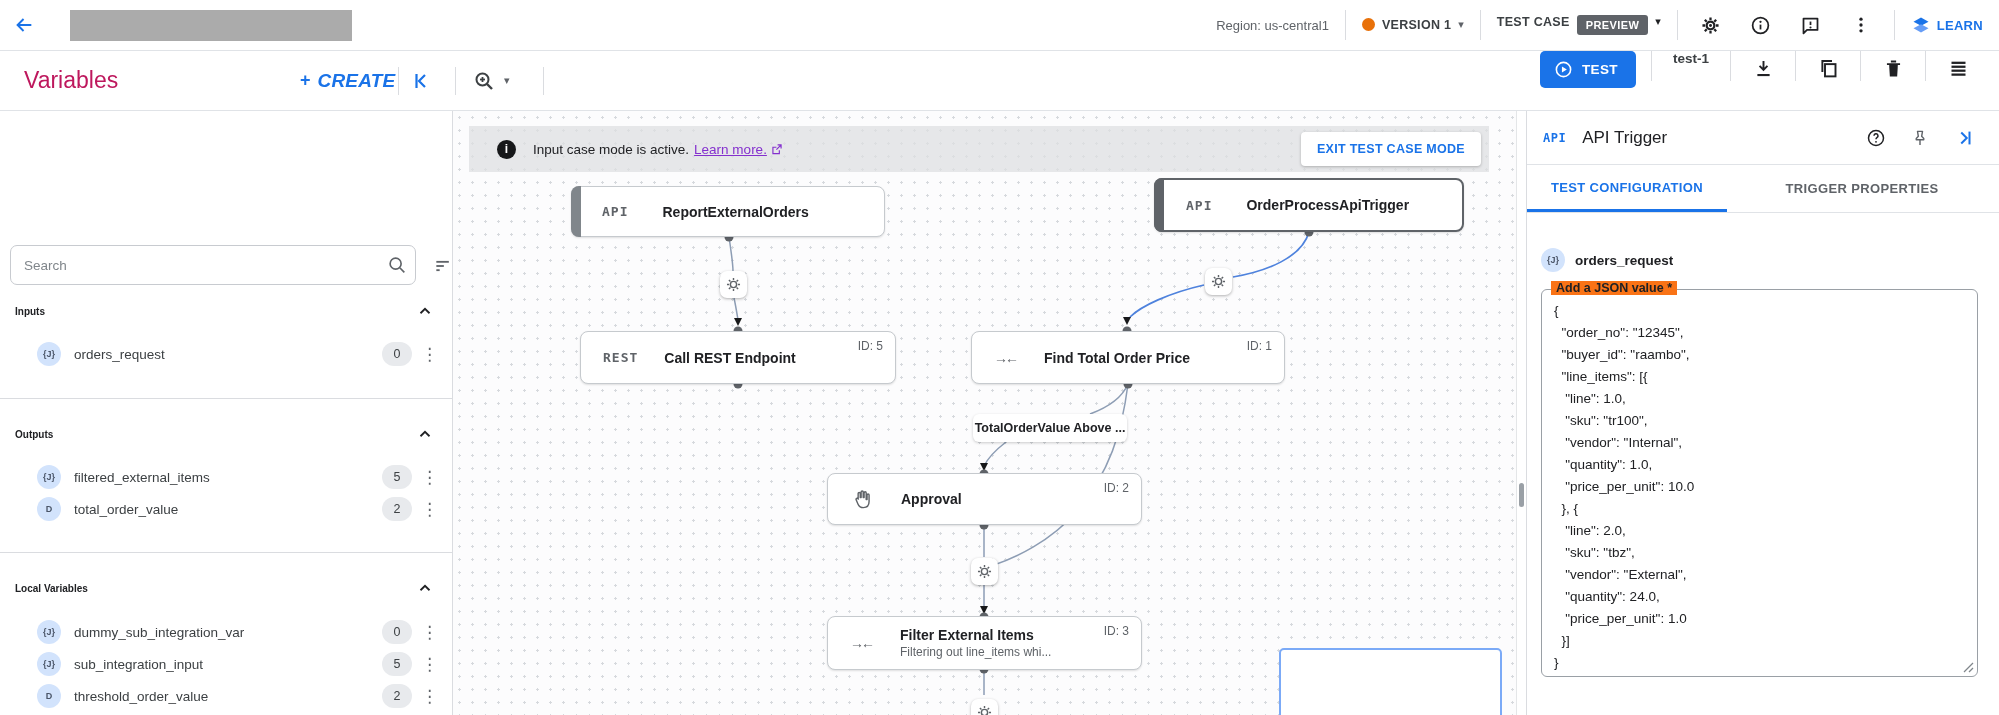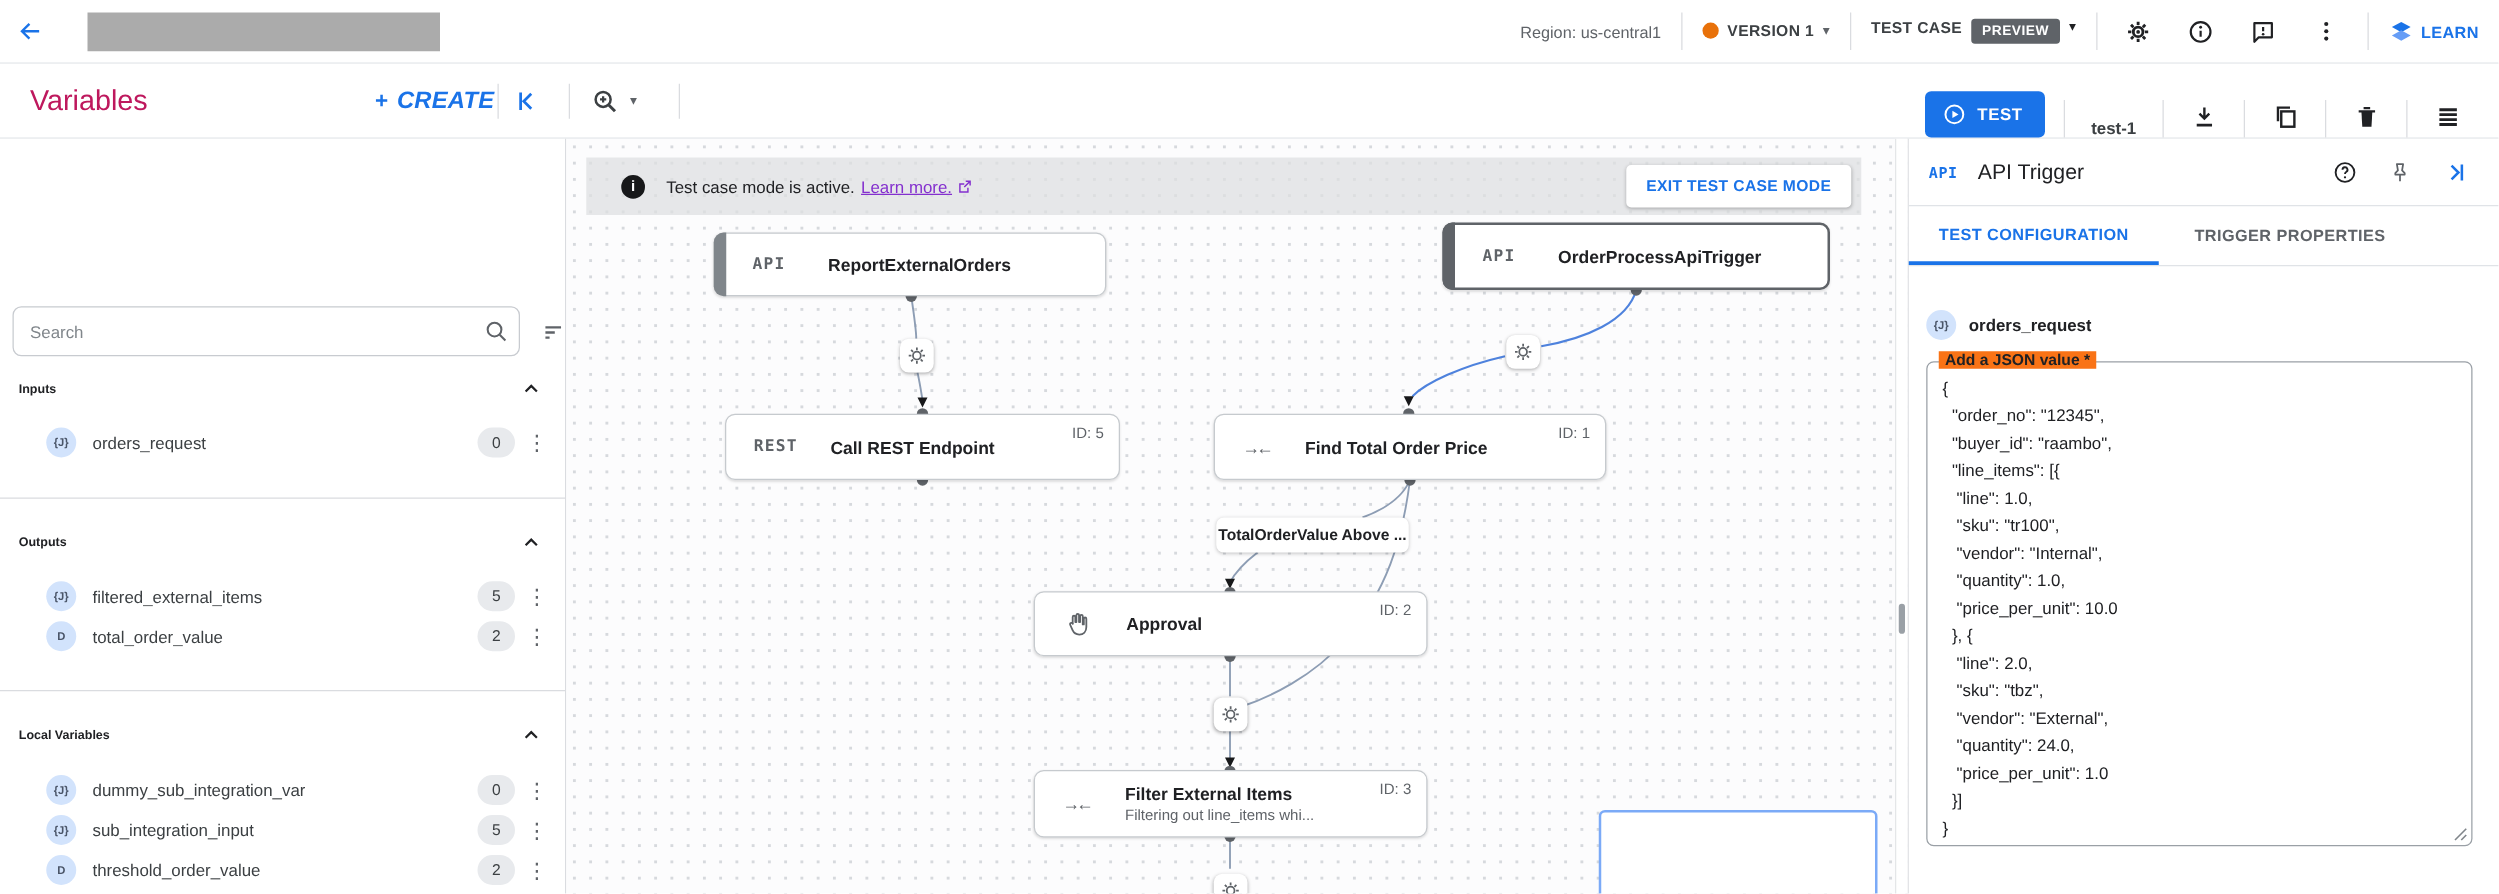--- a/index.html
+++ b/index.html
@@ -28,21 +28,21 @@
   .toolbar { position: absolute; left: 0; top: 51px; width: 1999px; height: 60px; background: #fff;
              border-bottom: 1px solid #e0e3e7; }
   .tb-abs { position: absolute; top: 0; height: 100%; display: flex; align-items: center; }
   .variables-title { left: 24px; font-size: 23px; color: #be185d; }
   .create-btn { left: 300px; display: flex; align-items: center; gap: 7px; color: #1a73e8; cursor: pointer; }
   .plus-glyph { font-size: 18px; font-weight: bold; }
   .create-label { font-size: 19px; font-weight: bold; letter-spacing: .2px; font-style: italic; }
   .tb-div { position: absolute; top: 16px; width: 1px; height: 28px; background: #dadce0; }
   .collapse-left-btn { left: 410px; cursor: pointer; }
   .zoom-btn { left: 472px; display: flex; align-items: center; gap: 8px; cursor: pointer; }
-  .toolbar-right { position: absolute; right: 24px; top: 0; height: 100%; display: flex; align-items: flex-end; gap: 15px; padding-left: 31px; }
+  .toolbar-right { position: absolute; right: 24px; top: 0; height: 100%; display: flex; align-items: flex-start; gap: 15px; padding-left: 31px; }
   .test-btn { background: #1a73e8; color: #fff; border: none; border-radius: 5px; height: 37px; padding: 0 18px 0 14px;
               display: flex; align-items: center; gap: 9px; font-size: 13.5px; font-weight: bold; letter-spacing: .4px;
               cursor: pointer; font-family: inherit; }
   .test-name { font-size: 13.5px; font-weight: bold; color: #3c4043; padding: 0 6px; }
 
   
   .left-panel { position: absolute; left: 0; top: 111px; width: 453px; height: 604px; background: #fff;
                 border-right: 1px solid #dadce0; }
   .lp-abs { position: absolute; left: 0; right: 0; }
   .search-wrap { top: 134px; left: 10px; right: 28px; height: 40px; }
@@ -106,21 +106,21 @@
                       border-left: 1px solid #e4e6e8; z-index: 7; }
   .scroll-thumb { position: absolute; left: 2px; top: 372px; width: 5px; height: 24px; background: #9aa0a6; border-radius: 3px; }
 
   
   .right-panel { position: absolute; left: 1526px; top: 111px; width: 473px; height: 604px; background: #fff;
                  border-left: 1px solid #dadce0; }
   .rp-header { height: 54px; border-bottom: 1px solid #e0e3e7; display: flex; align-items: center; padding: 0 18px 0 16px; }
   .api-badge { font-family: "DejaVu Sans Mono", monospace; color: #1a73e8; font-size: 12px; font-weight: bold; letter-spacing: .5px; }
   .rp-title { font-size: 17px; color: #202124; margin-left: 16px; }
   .rp-header-icons { margin-left: auto; display: flex; align-items: center; gap: 10px; }
-  .rp-tabs { height: 48px; border-bottom: 1px solid #e0e3e7; display: flex; }
+  .rp-tabs { height: 48px; border-bottom: 1px solid #e0e3e7; display: flex; gap: 30px; }
   .rp-tab { display: flex; align-items: center; justify-content: center; font-size: 13px; font-weight: bold;
             letter-spacing: .35px; cursor: pointer; }
   .rp-tab.active { color: #1a73e8; width: 200px; border-bottom: 3px solid #1a73e8; }
   .rp-tab.inactive { color: #5f6368; width: 210px; text-align: right; }
   .rp-content { position: relative; padding: 16px 22px 0 14px; }
   .input-var-header { display: flex; align-items: center; }
   .input-var-title { font-size: 15px; font-weight: bold; color: #202124; }
   .var-row.rp { padding: 0; height: 26px; margin-top: 18px; }
   .var-row.rp .var-name { font-weight: bold; color: #202124; margin-left: 10px; }
   .field { position: relative; margin-top: 16px; width: 437px; height: 388px; border: 1px solid #9aa0a6;
@@ -384,21 +384,21 @@
           <circle cx="675" cy="273" r="4.5"></circle>
         <circle cx="531" cy="363" r="4.5"></circle>
           <circle cx="531" cy="414" r="4.5"></circle>
         <circle cx="531" cy="506" r="4.5"></circle>
           <circle cx="531" cy="558" r="4.5"></circle>
       </g>
     </svg>
 
     <div class="banner">
       <i class="banner-info-icon">i</i>
-      <span class="banner-text">Test case mode is active.</span>
+      <span class="banner-text">Input case mode is active.</span>
       <span class="banner-link">Learn more.</span>
       <svg class="ext-icon" width="14" height="14" viewBox="0 0 24 24">
           <path d="M13 5h6v6M19 5l-8 8M16 14v6H5V9h6" fill="none" stroke="#8430ce" stroke-width="2"></path>
         </svg>
       <button class="exit-btn">EXIT TEST CASE MODE</button>
     </div>
 
     <div class="gear-chip" style="left:267px;top:160px">
       <svg width="17" height="17" viewBox="0 0 24 24">
           <g stroke="#5f6368" stroke-width="2" fill="none">

